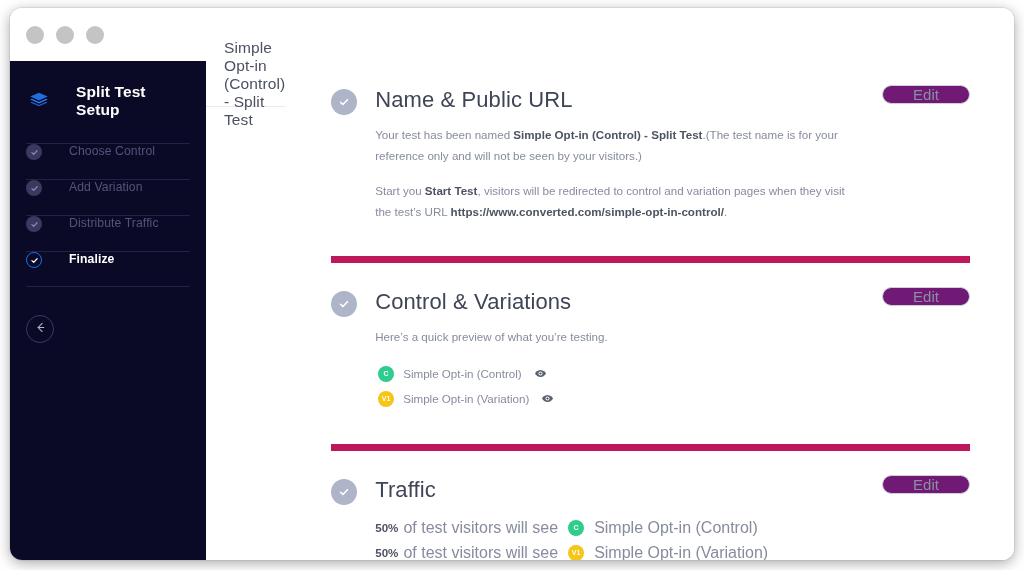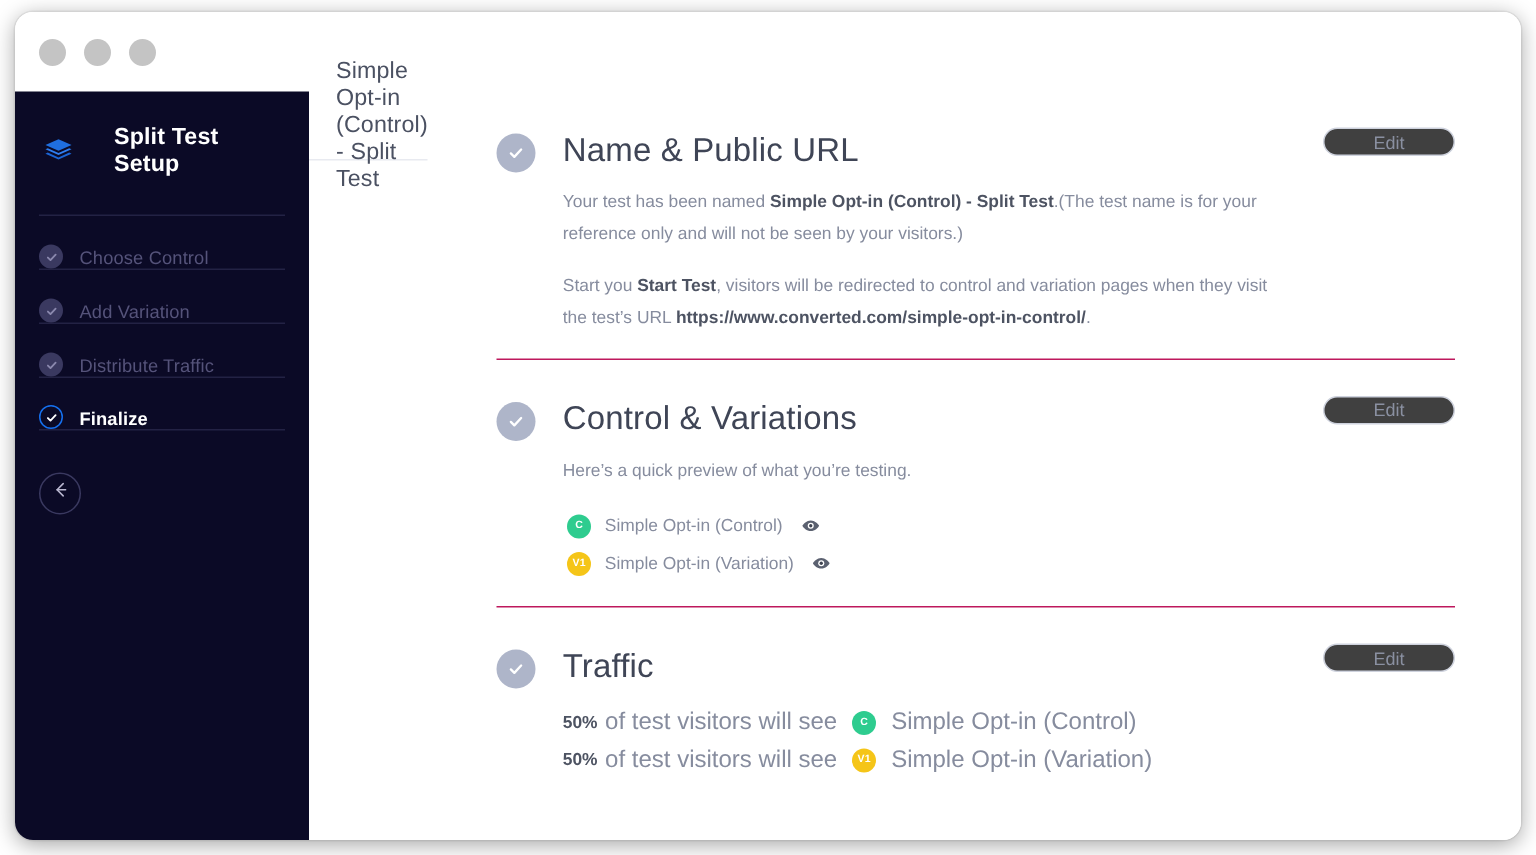--- a/index.html
+++ b/index.html
@@ -68,22 +68,22 @@
     font-size: 15.5px;
     font-weight: bold;
     color: #ffffff;
     letter-spacing: 0.1px;
   }
   .layers-icon { width: 22px; height: 22px; display: block; }
 
   .steps { margin-top: 24px; }
   .step {
     display: flex;
-    align-items: flex-end;
-    gap: 11px;
+    align-items: flex-start;
+    gap: 27px;
     height: 36px;
     border-top: 1px solid #232244;
   }
   .step:last-child { border-bottom: 1px solid #232244; }
   .step-label {
     font-size: 12.2px;
     color: #55537a;
     letter-spacing: 0.1px;
   }
   .step.active .step-label {
@@ -141,21 +141,21 @@
     flex: 1 1 auto;
     overflow: hidden;
     padding: 0 44px 0 46px;
   }
 
   .section {
     display: flex;
     padding: 26px 0 0 0;
     position: relative;
   }
-  .section + .section { border-top: 1px solid #be185d; margin-top: 16px; justify-content: flex-end; }
+  .section + .section { border-top: 7px solid #be185d; margin-top: 33px; justify-content: flex-end; }
 
   .sec-check {
     width: 26px; height: 26px;
     flex: 0 0 26px;
     border-radius: 50%;
     background: #aeb5c9;
     display: flex; align-items: center; justify-content: center;
     margin-top: 2px;
   }
   .sec-check svg { width: 12px; height: 12px; }
@@ -182,23 +182,23 @@
   .sec-p b { color: #4d5362; font-weight: bold; }
 
   .edit-btn {
     position: absolute;
     right: 0;
     top: 24px;
     width: 88px;
     height: 19px;
     border: 1px solid #ced2dd;
     border-radius: 10px;
-    background: #404040;
+    background: #701a75;
     color: #8a90a1;
-    font-size: 12px;
+    font-size: 15px;
     font-family: "Liberation Sans", sans-serif;
     cursor: pointer;
     line-height: 1;
   }
 
   .var-list { margin-top: 14px; }
   .var-row {
     display: flex;
     align-items: center;
     gap: 9px;

